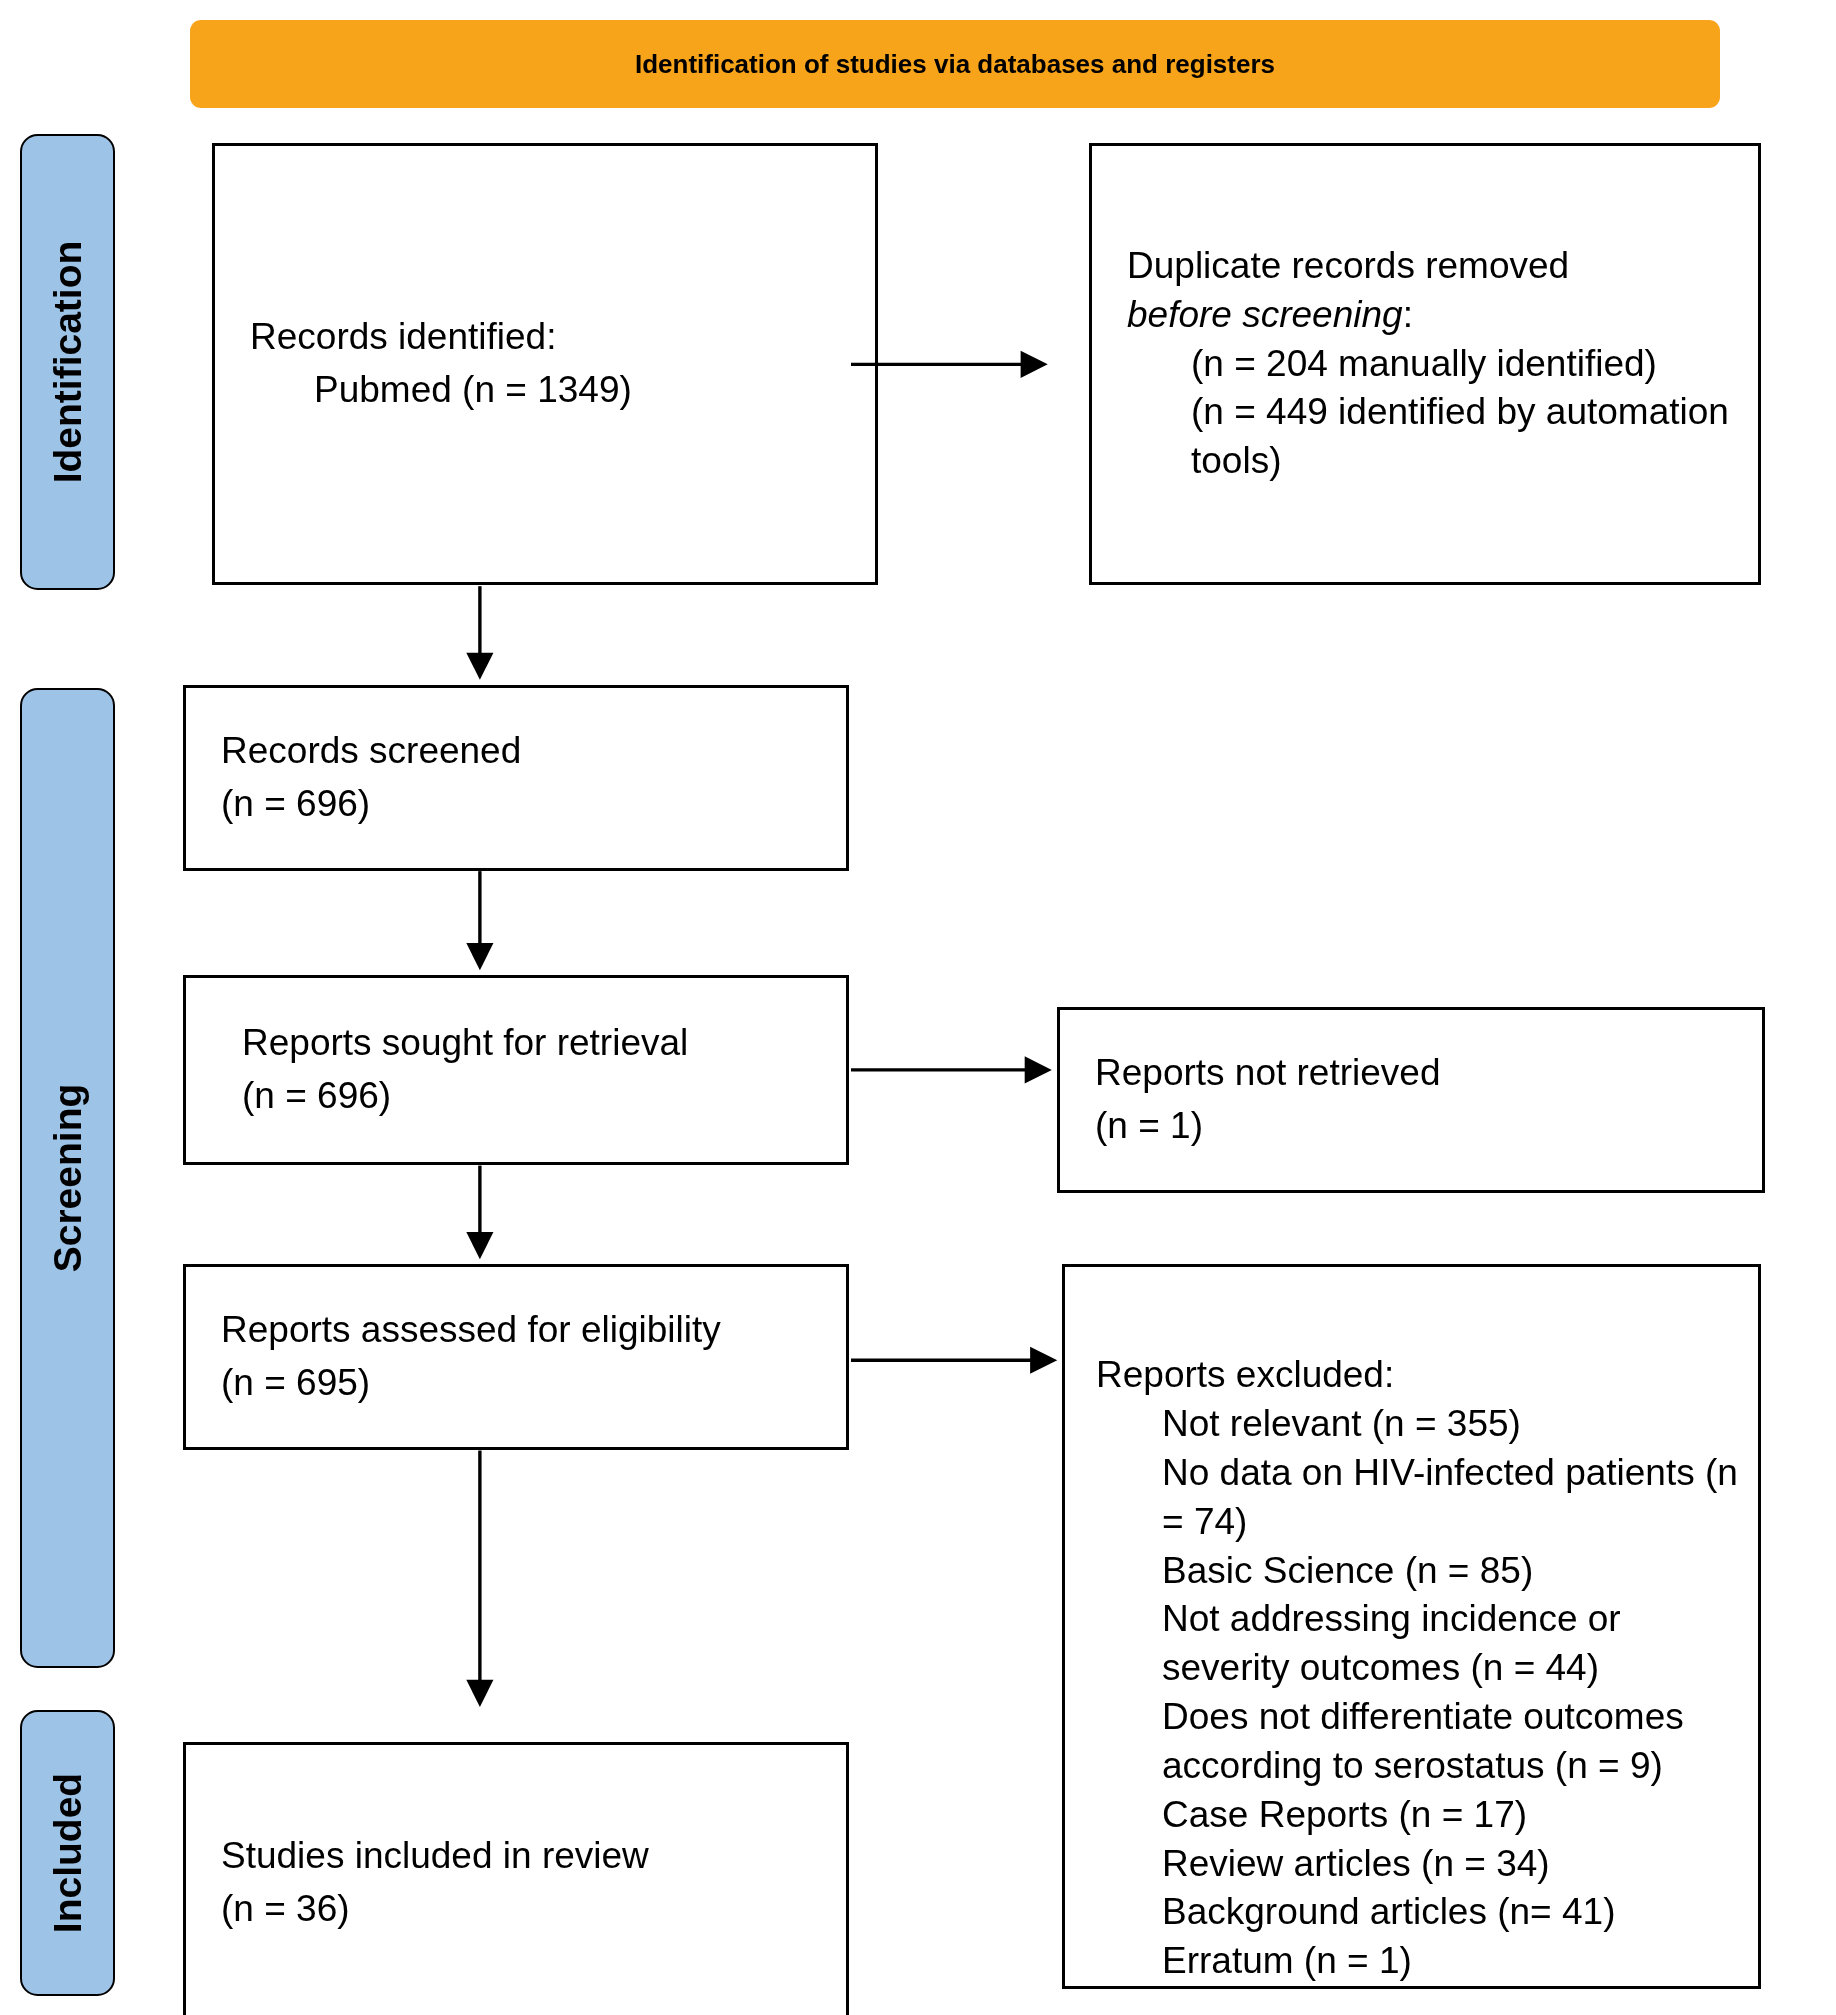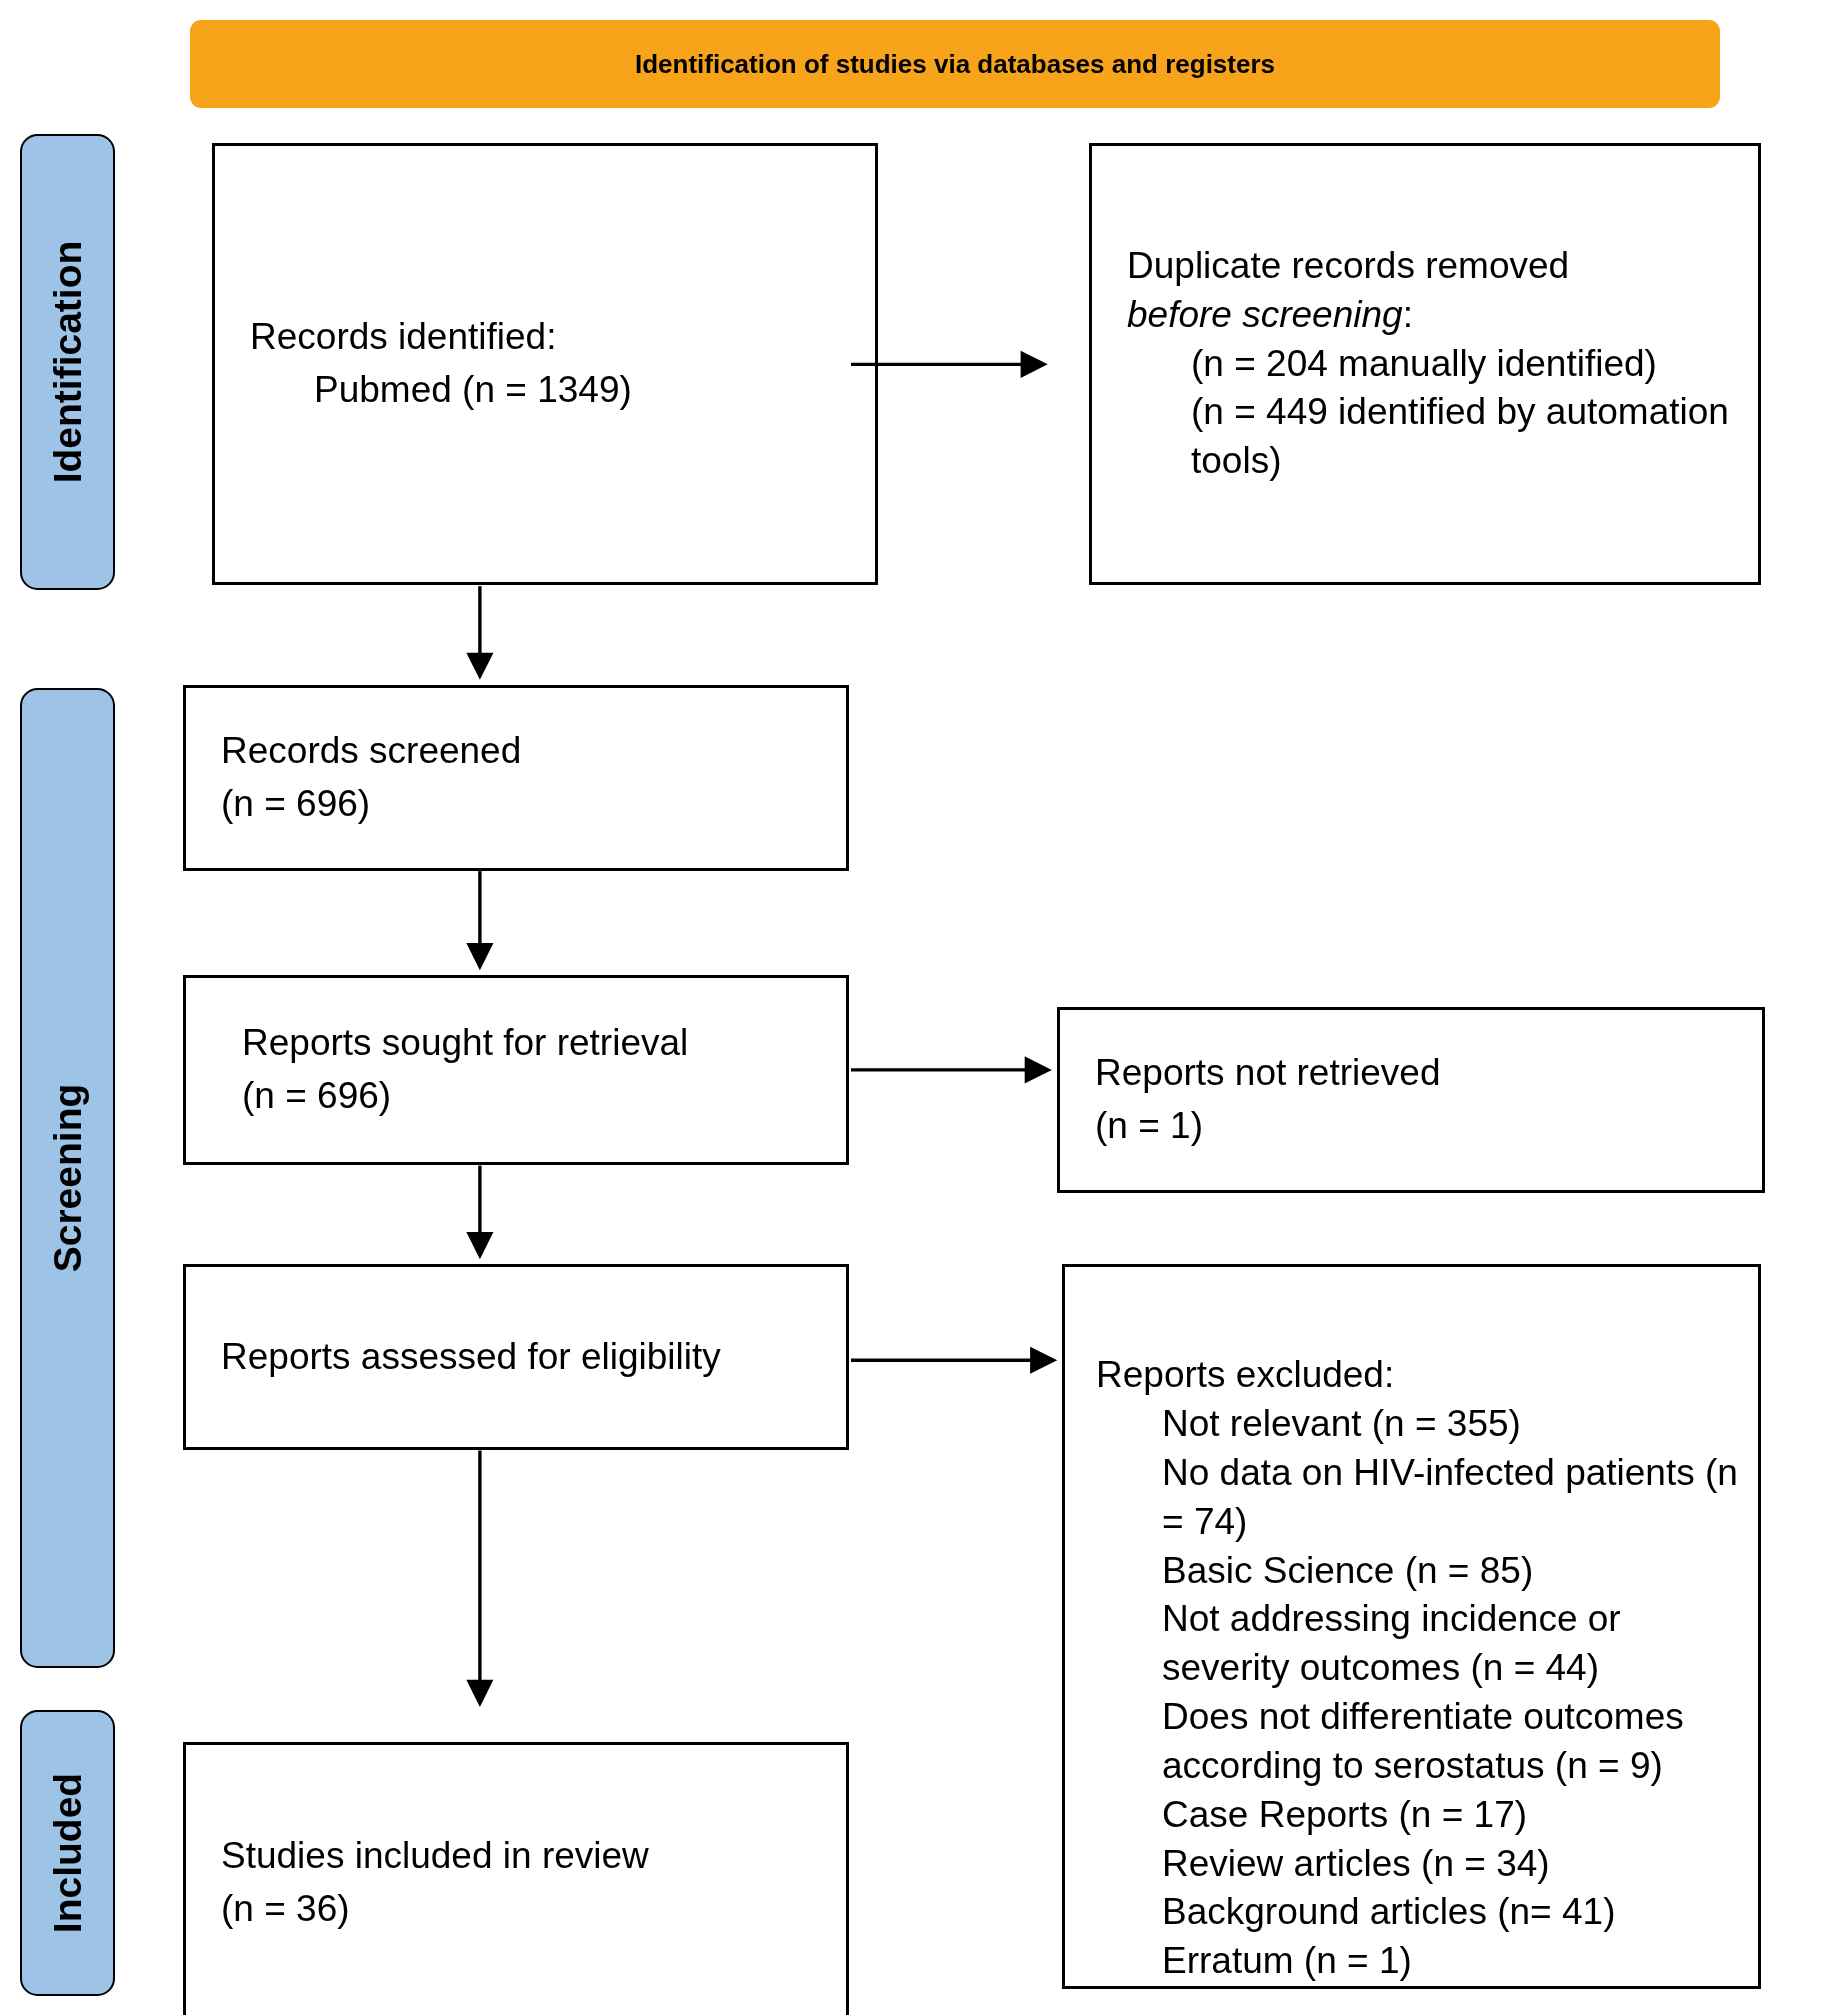--- a/index.html
+++ b/index.html
@@ -127,20 +127,21 @@
     <div>(n = 696)</div>
   </div>
 
   <div class="box" id="box-not-retrieved">
     <div>Reports not retrieved</div>
     <div>(n = 1)</div>
   </div>
 
   <div class="box" id="box-reports-assessed">
     <div>Reports assessed for eligibility</div>
+    <div>(n = 695)</div>
   </div>
 
   <div class="box" id="box-excluded">
     <div>Reports excluded:</div>
     <div class="indent">Not relevant (n = 355)</div>
     <div class="indent">No data on HIV-infected patients (n = 74)</div>
     <div class="indent">Basic Science (n = 85)</div>
     <div class="indent">Not addressing incidence or severity outcomes (n = 44)</div>
     <div class="indent">Does not differentiate outcomes according to serostatus (n = 9)</div>
     <div class="indent">Case Reports (n = 17)</div>

